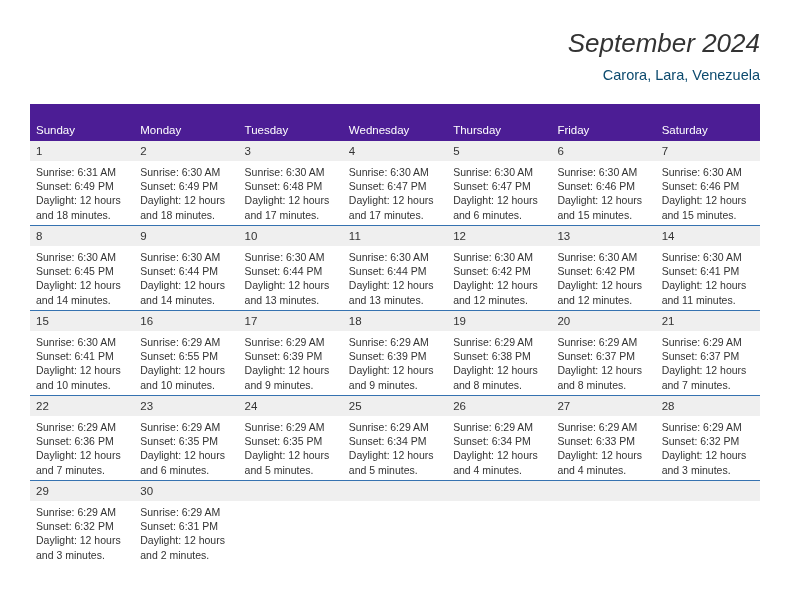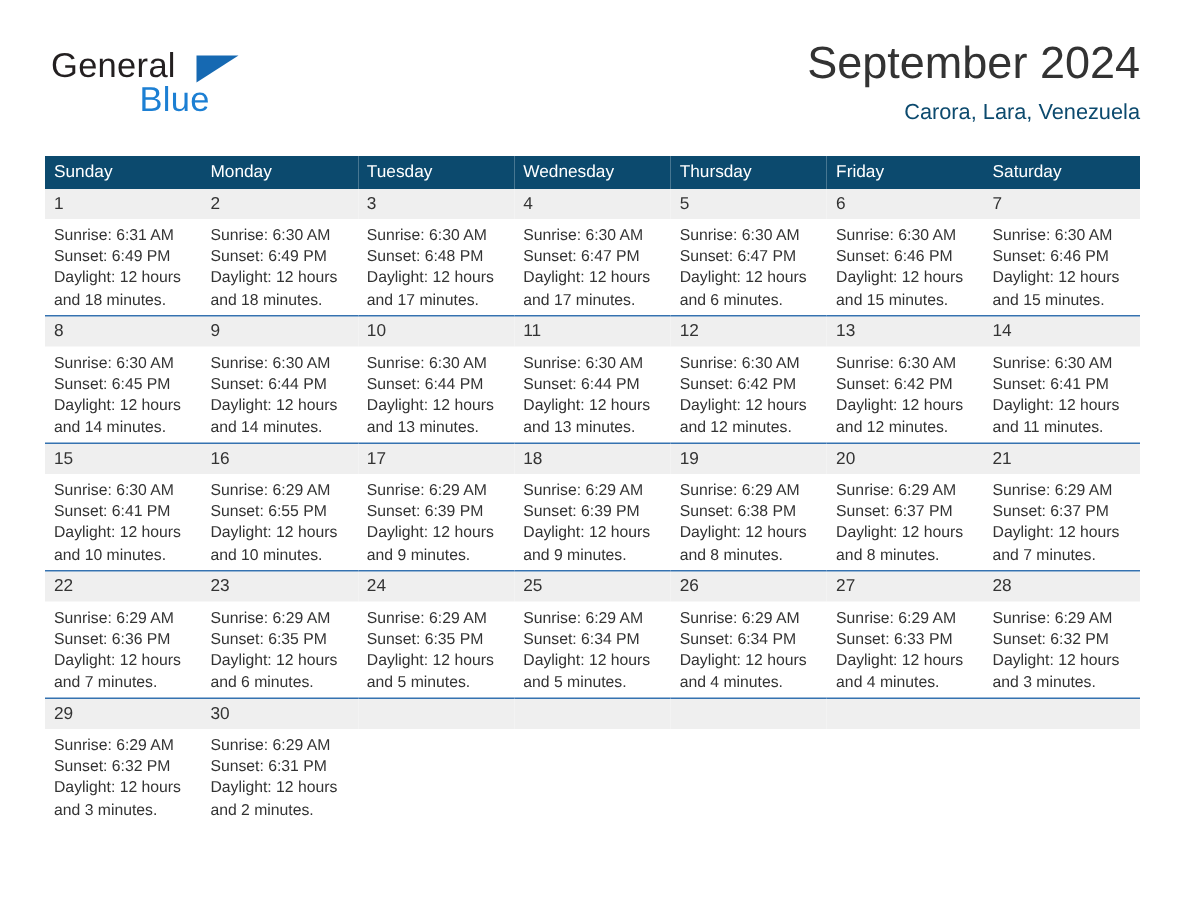--- a/index.html
+++ b/index.html
@@ -64,49 +64,50 @@
     border-bottom: 18px solid transparent;
   }
 
   .title-block {
     position: absolute;
     right: 0;
     top: 0;
     text-align: right;
   }
   .month-title {
-    font-size: 30px;
+    font-size: 26px;
     color: #333333;
     line-height: 34px;
     white-space: nowrap;
+    font-style: italic;
   }
   .location-title {
     font-size: 14.5px;
     color: #0c4a6e;
     line-height: 22px;
     margin-top: 4px;
     white-space: nowrap;
   }
 
   
   .calendar {
     position: absolute;
     left: 30px;
     top: 104px;
     width: 730px;
     border-collapse: collapse;
     table-layout: fixed;
   }
   .calendar th {
-    background: #0c4a6e;
+    background: #4c1d95;
     color: #ffffff;
     font-size: 11.5px;
     font-weight: normal;
     text-align: left;
-    padding: 5px 0 5px 6px;
+    padding: 20px 0 5px 6px;
     height: 12px;
     border: none;
   }
   .calendar td {
     vertical-align: top;
     padding: 0;
     border: none;
     width: 104.3px;
   }
   .week-row > td {
@@ -142,25 +143,20 @@
   }
   .empty .dayinfo { visibility: hidden; }
 </style>
 </head>
 <body>
 
 <div class="page">
 
   <div class="header">
 
-    <div class="brand">
-      <span class="brand-general">General</span>
-      <span class="brand-triangle"></span>
-      <span class="brand-blue">Blue</span>
-    </div>
 
     <div class="title-block">
       <div class="month-title">September 2024</div>
       <div class="location-title">Carora, Lara, Venezuela</div>
     </div>
 
   </div>
 
   <table class="calendar">
     <thead>

